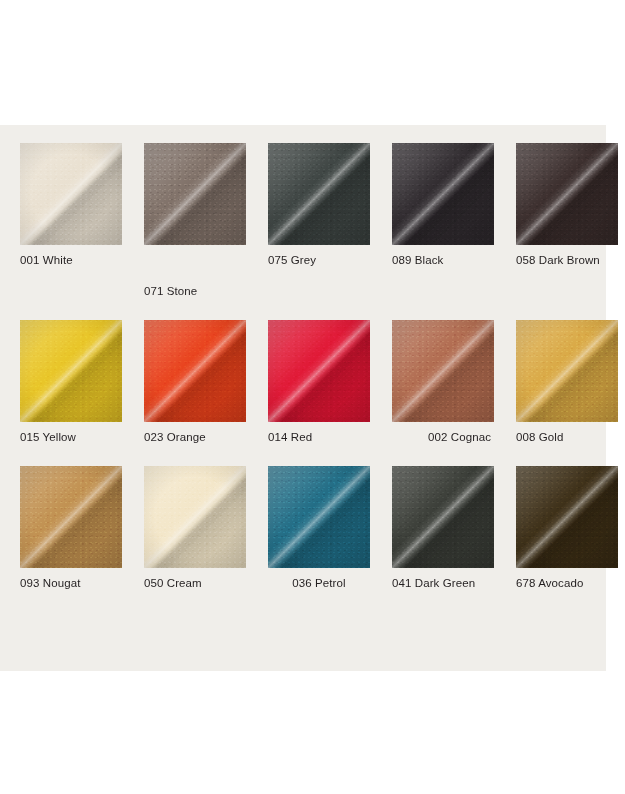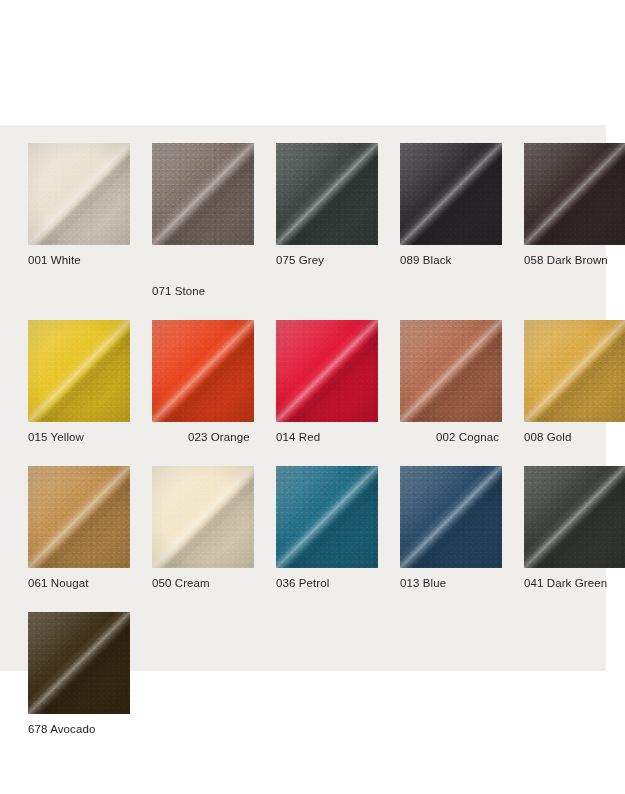--- a/index.html
+++ b/index.html
@@ -21,21 +21,21 @@
     left: 0;
     top: 125px;
     width: 606px;
     height: 546px;
     background: #f0eeea;
     box-sizing: border-box;
   }
 
   #swatch-grid {
     position: absolute;
-    left: 28px;
+    left: 20px;
     top: 18px;
     width: 578px;
     display: grid;
     grid-template-columns: repeat(5, 102px);
     column-gap: 22px;
     row-gap: 22px;
   }
 
   .swatch-cell {
     width: 102px;
@@ -199,21 +199,21 @@
         <div class="swatch-label" style="color: rgb(35, 31, 32);">015 Yellow</div>
       </div>
       <div class="swatch-cell">
         <div class="swatch-chip" style="--base: #e8401a;">
           <div class="face-upper"></div>
           <div class="fold-highlight"></div>
           <div class="fold-shadow"></div>
           <div class="grain"></div>
           <div class="vignette"></div>
         </div>
-        <div class="swatch-label" style="color: rgb(35, 31, 32); margin-left: 36px;">023 Orange</div>
+        <div class="swatch-label" style="color: rgb(35, 31, 32);">023 Orange</div>
       </div>
       <div class="swatch-cell">
         <div class="swatch-chip" style="--base: #e01432;">
           <div class="face-upper"></div>
           <div class="fold-highlight"></div>
           <div class="fold-shadow"></div>
           <div class="grain"></div>
           <div class="vignette"></div>
         </div>
         <div class="swatch-label" style="color: rgb(35, 31, 32);">014 Red</div>
@@ -239,51 +239,41 @@
         <div class="swatch-label" style="color: rgb(35, 31, 32);">008 Gold</div>
       </div>
       <div class="swatch-cell">
         <div class="swatch-chip" style="--base: #c08f4e;">
           <div class="face-upper"></div>
           <div class="fold-highlight"></div>
           <div class="fold-shadow"></div>
           <div class="grain"></div>
           <div class="vignette"></div>
         </div>
-        <div class="swatch-label" style="color: rgb(35, 31, 32);">061 Nougat</div>
+        <div class="swatch-label" style="color: rgb(35, 31, 32);">093 Nougat</div>
       </div>
       <div class="swatch-cell">
         <div class="swatch-chip" style="--base: #f3e6c8;">
           <div class="face-upper"></div>
           <div class="fold-highlight"></div>
           <div class="fold-shadow"></div>
           <div class="grain"></div>
           <div class="vignette"></div>
         </div>
         <div class="swatch-label" style="color: rgb(35, 31, 32);">050 Cream</div>
       </div>
       <div class="swatch-cell">
         <div class="swatch-chip" style="--base: #1e6a83;">
           <div class="face-upper"></div>
           <div class="fold-highlight"></div>
           <div class="fold-shadow"></div>
           <div class="grain"></div>
           <div class="vignette"></div>
         </div>
-        <div class="swatch-label" style="color: rgb(35, 31, 32);">036 Petrol</div>
-      </div>
-      <div class="swatch-cell">
-        <div class="swatch-chip" style="--base: #284a68;">
-          <div class="face-upper"></div>
-          <div class="fold-highlight"></div>
-          <div class="fold-shadow"></div>
-          <div class="grain"></div>
-          <div class="vignette"></div>
-        </div>
-        <div class="swatch-label" style="color: rgb(35, 31, 32);">013 Blue</div>
+        <div class="swatch-label" style="color: rgb(35, 31, 32); text-align: center;">036 Petrol</div>
       </div>
       <div class="swatch-cell">
         <div class="swatch-chip" style="--base: #383b35;">
           <div class="face-upper"></div>
           <div class="fold-highlight"></div>
           <div class="fold-shadow"></div>
           <div class="grain"></div>
           <div class="vignette"></div>
         </div>
         <div class="swatch-label" style="color: rgb(35, 31, 32);">041 Dark Green</div>

